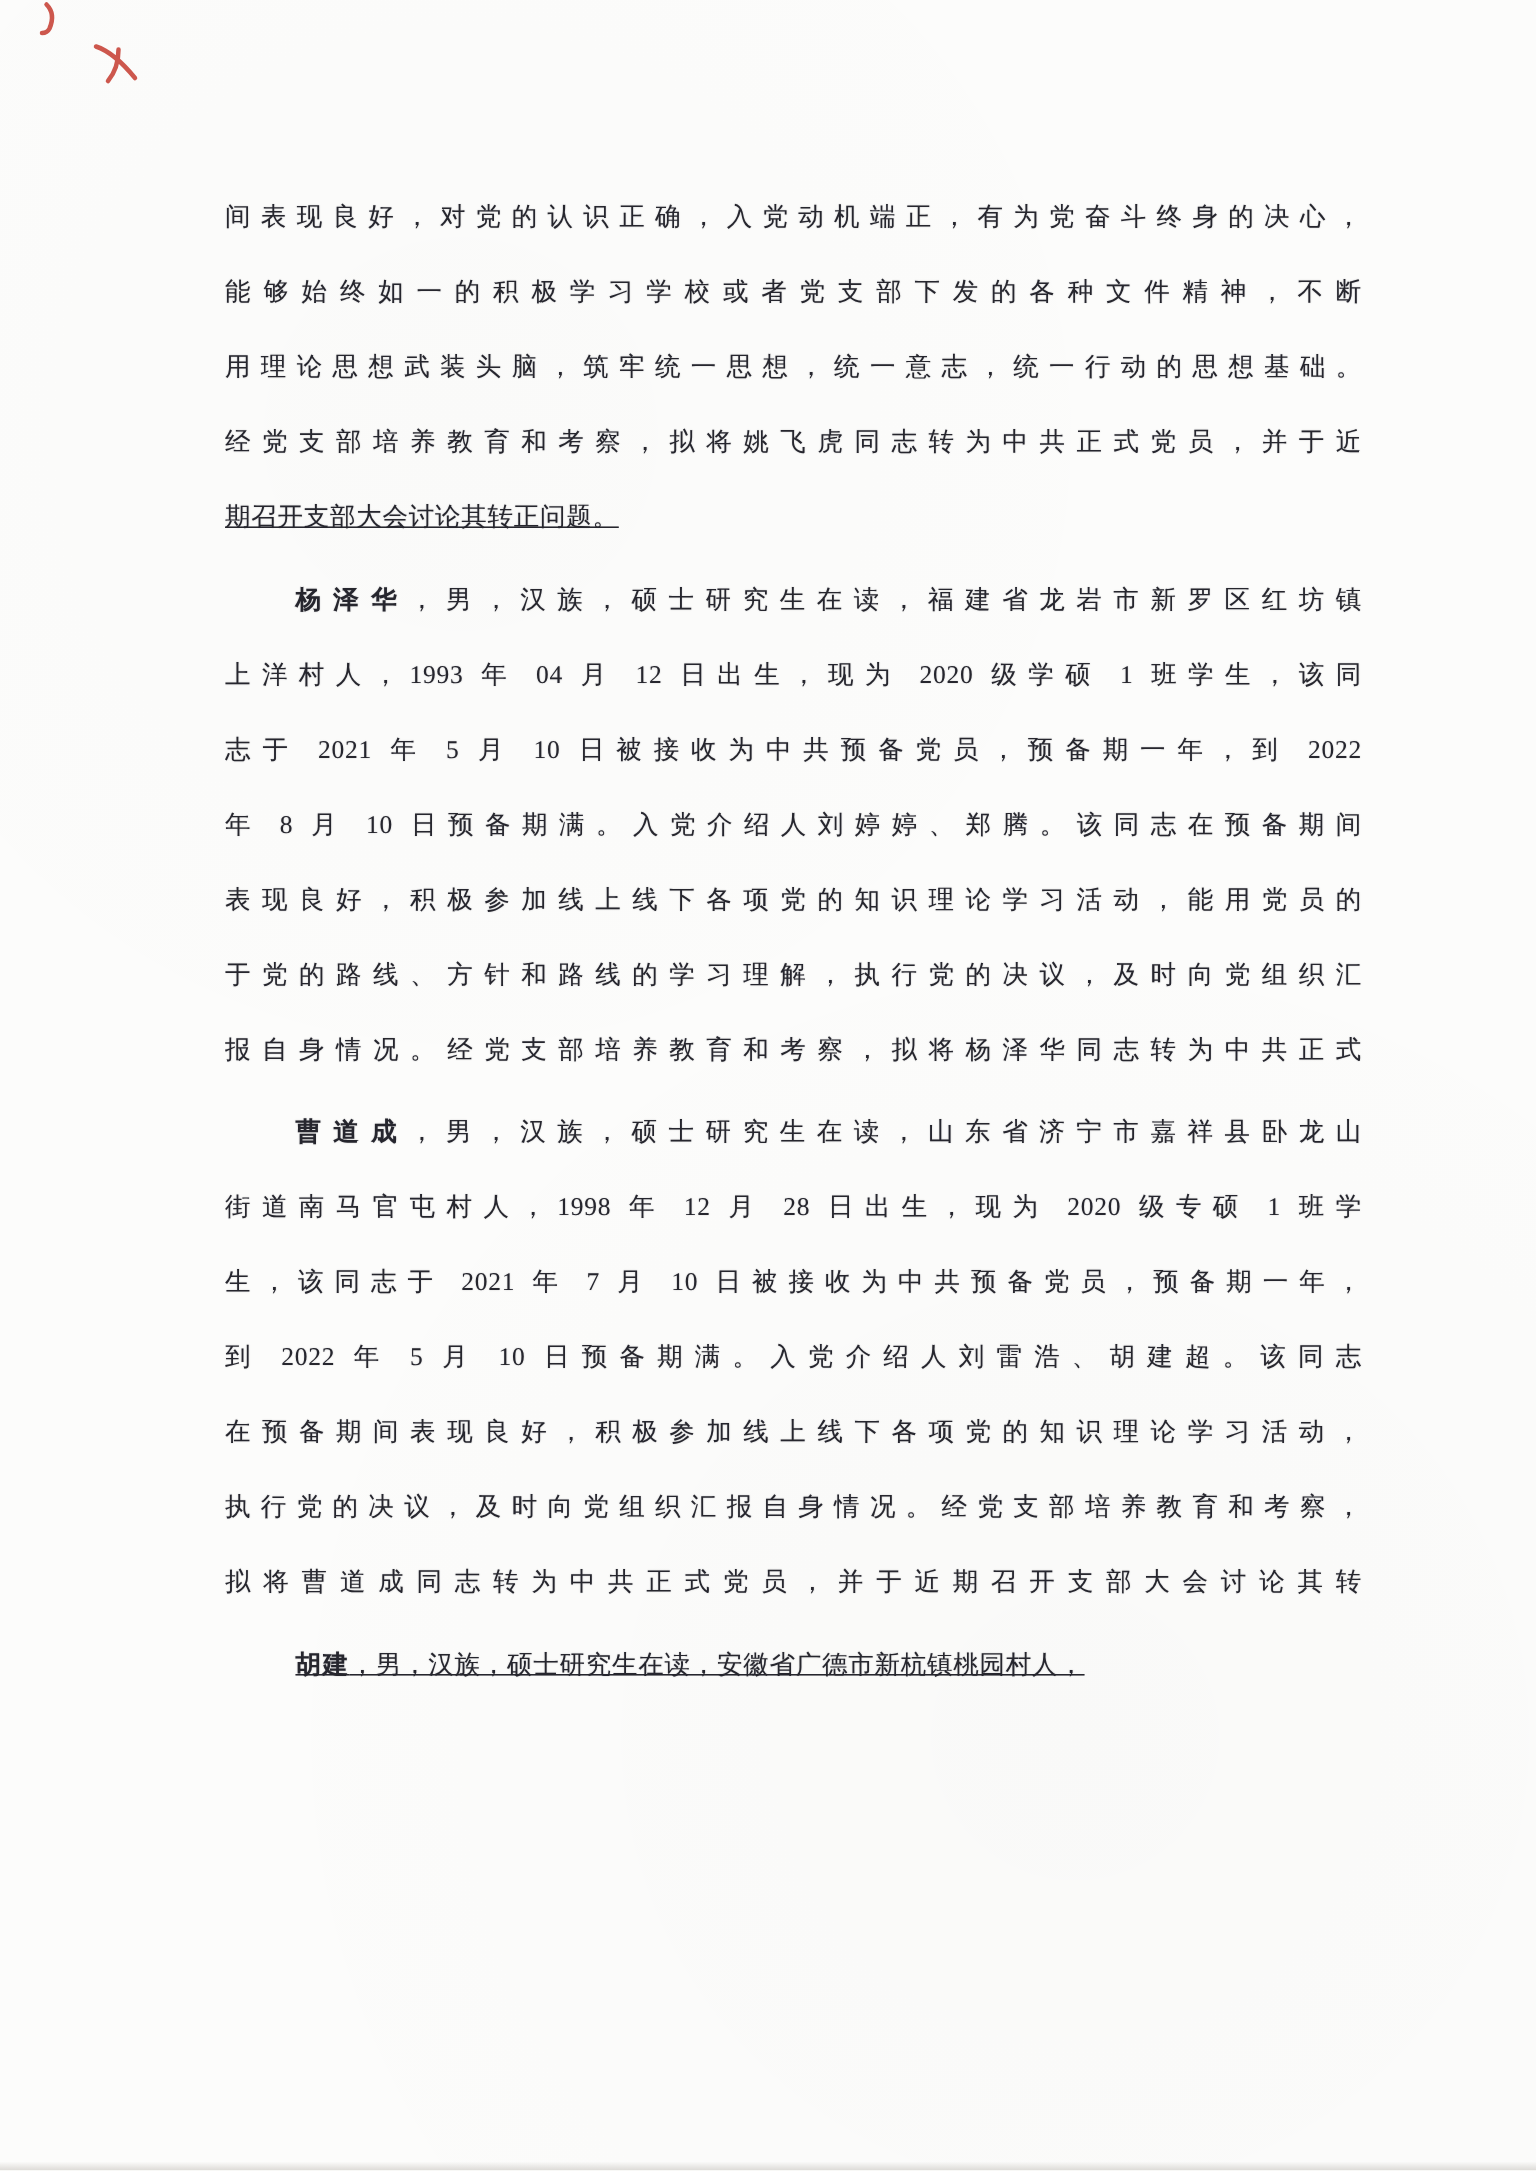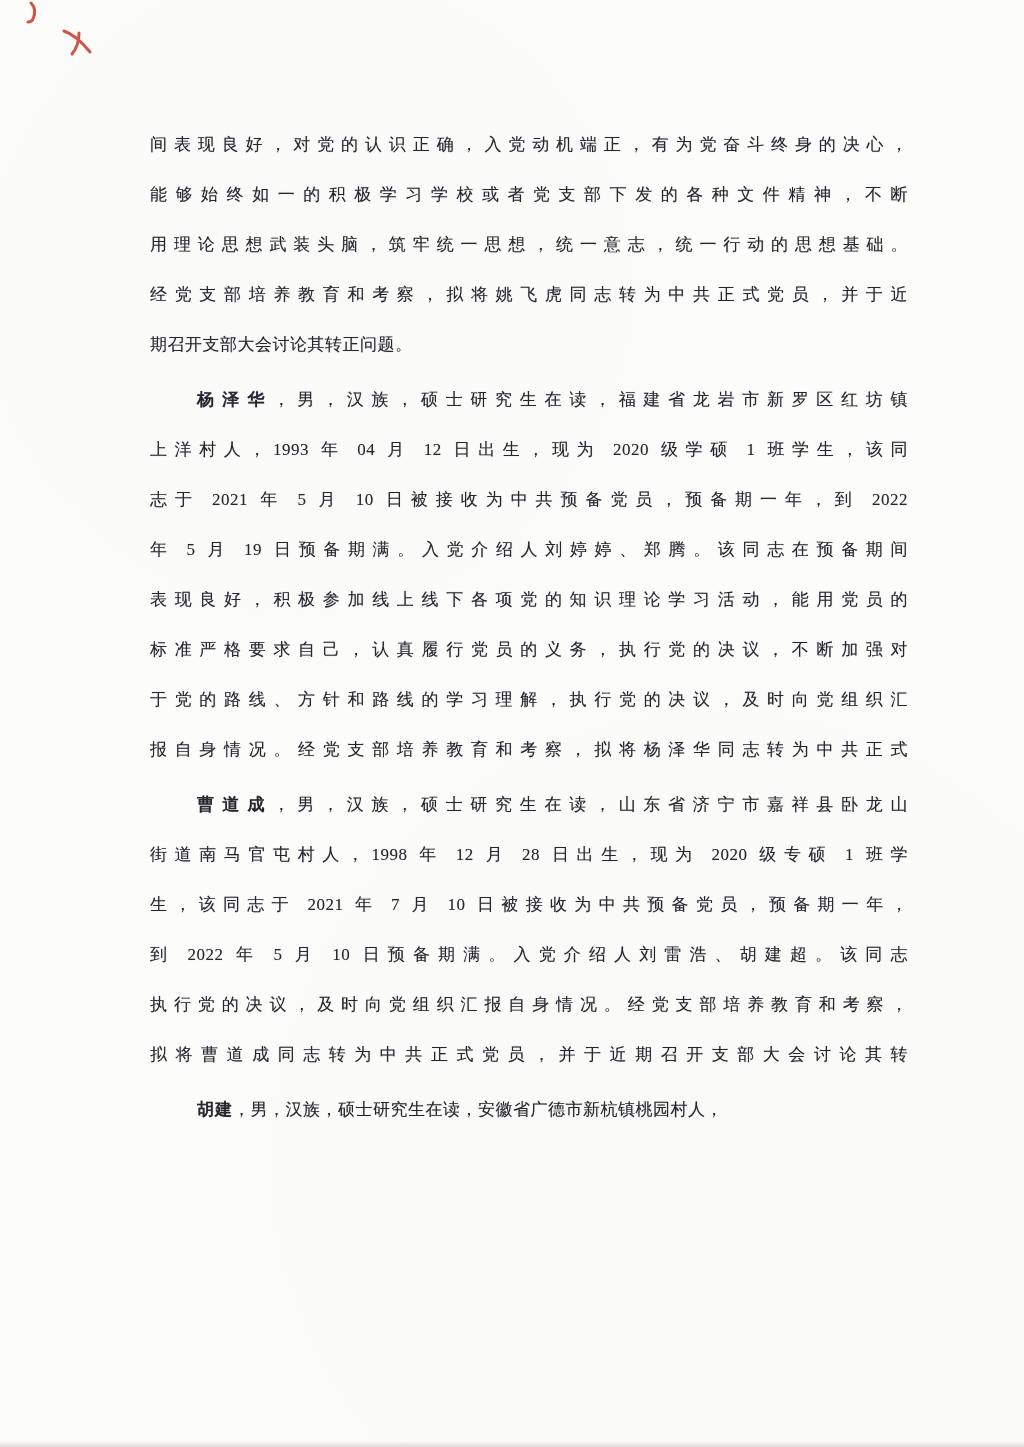--- a/index.html
+++ b/index.html
@@ -42,20 +42,21 @@
     font-size: 17px;
     overflow: hidden;
     text-align: justify;
     text-align-last: justify;
     text-justify: inter-character;
     letter-spacing: 0.5px;
     text-shadow: 0 0 1px rgba(38,38,46,0.30);
   }
   .line.last {
     text-align-last: left;
+    text-decoration: underline;
   }
   .line.indent {
     text-indent: 47px;
   }
   .line b {
     font-weight: 700;
     letter-spacing: 1px;
   }
   .scan-edge {
     position: absolute;
@@ -81,31 +82,31 @@
         <div class="line">间表现良好，对党的认识正确，入党动机端正，有为党奋斗终身的决心，</div>
         <div class="line">能够始终如一的积极学习学校或者党支部下发的各种文件精神，不断</div>
         <div class="line">用理论思想武装头脑，筑牢统一思想，统一意志，统一行动的思想基础。</div>
         <div class="line">经党支部培养教育和考察，拟将姚飞虎同志转为中共正式党员，并于近</div>
         <div class="line last">期召开支部大会讨论其转正问题。</div>
       </div>
       <div class="para">
         <div class="line indent"><b>杨泽华</b>，男，汉族，硕士研究生在读，福建省龙岩市新罗区红坊镇</div>
         <div class="line">上洋村人，1993 年 04 月 12 日出生，现为 2020 级学硕 1 班学生，该同</div>
         <div class="line">志于 2021 年 5 月 10 日被接收为中共预备党员，预备期一年，到 2022</div>
-        <div class="line">年 5 月 19 日预备期满。入党介绍人刘婷婷、郑腾。该同志在预备期间</div>
+        <div class="line">年 8 月 10 日预备期满。入党介绍人刘婷婷、郑腾。该同志在预备期间</div>
         <div class="line">表现良好，积极参加线上线下各项党的知识理论学习活动，能用党员的</div>
-        <div class="line">标准严格要求自己，认真履行党员的义务，执行党的决议，不断加强对</div>
         <div class="line">于党的路线、方针和路线的学习理解，执行党的决议，及时向党组织汇</div>
         <div class="line">报自身情况。经党支部培养教育和考察，拟将杨泽华同志转为中共正式</div>
       </div>
       <div class="para">
         <div class="line indent"><b>曹道成</b>，男，汉族，硕士研究生在读，山东省济宁市嘉祥县卧龙山</div>
         <div class="line">街道南马官屯村人，1998 年 12 月 28 日出生，现为 2020 级专硕 1 班学</div>
         <div class="line">生，该同志于 2021 年 7 月 10 日被接收为中共预备党员，预备期一年，</div>
         <div class="line">到 2022 年 5 月 10 日预备期满。入党介绍人刘雷浩、胡建超。该同志</div>
+        <div class="line">在预备期间表现良好，积极参加线上线下各项党的知识理论学习活动，</div>
         <div class="line">执行党的决议，及时向党组织汇报自身情况。经党支部培养教育和考察，</div>
         <div class="line">拟将曹道成同志转为中共正式党员，并于近期召开支部大会讨论其转</div>
       </div>
       <div class="para">
         <div class="line last indent"><b>胡建</b>，男，汉族，硕士研究生在读，安徽省广德市新杭镇桃园村人，</div>
       </div>
     </div>
 
   <div class="scan-edge"></div>
 </div>

